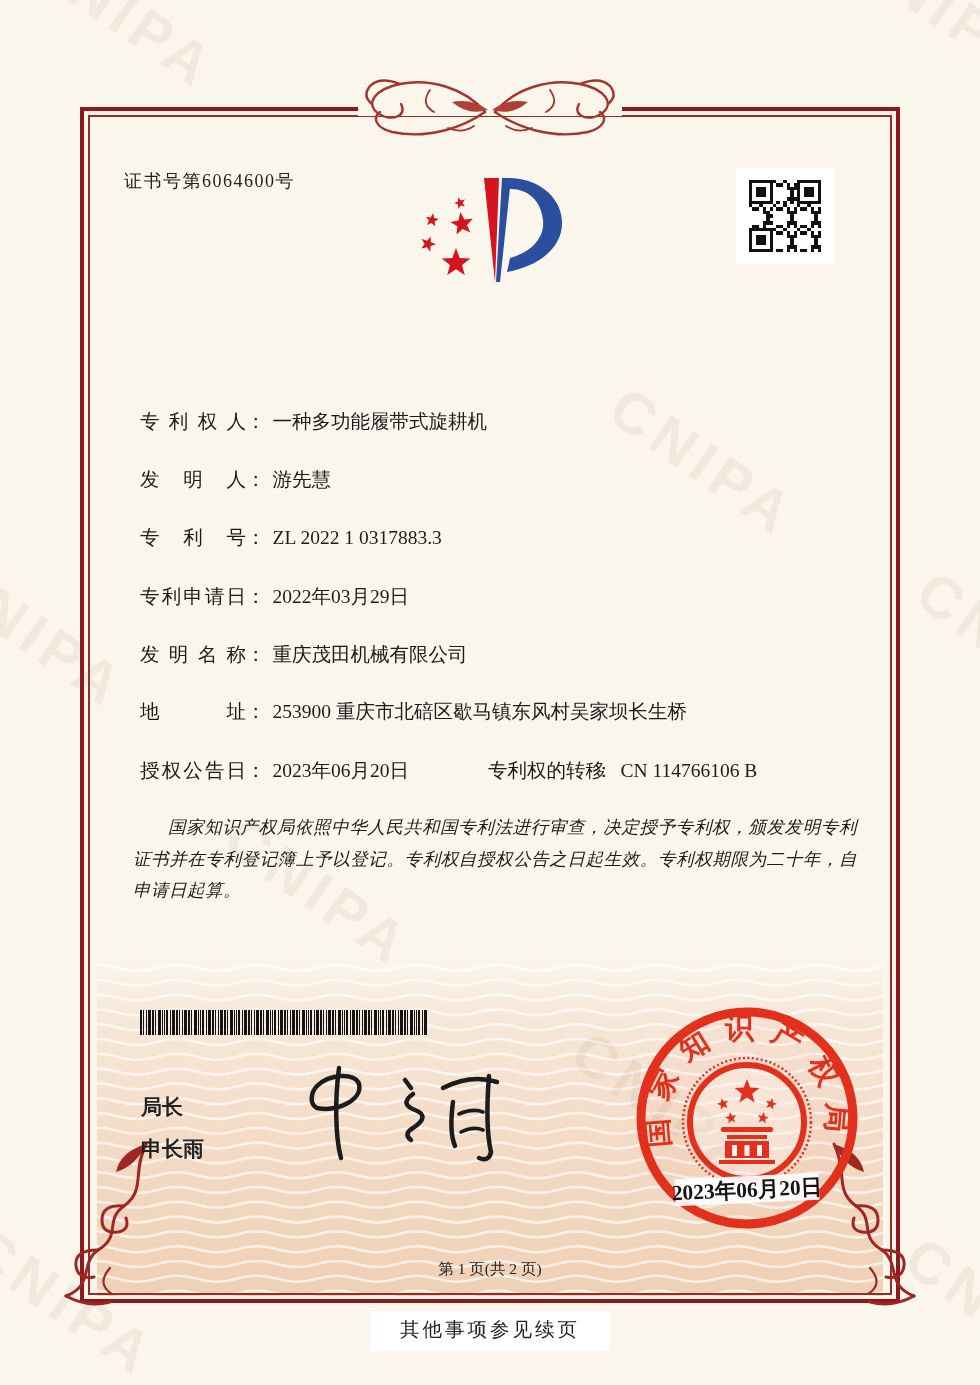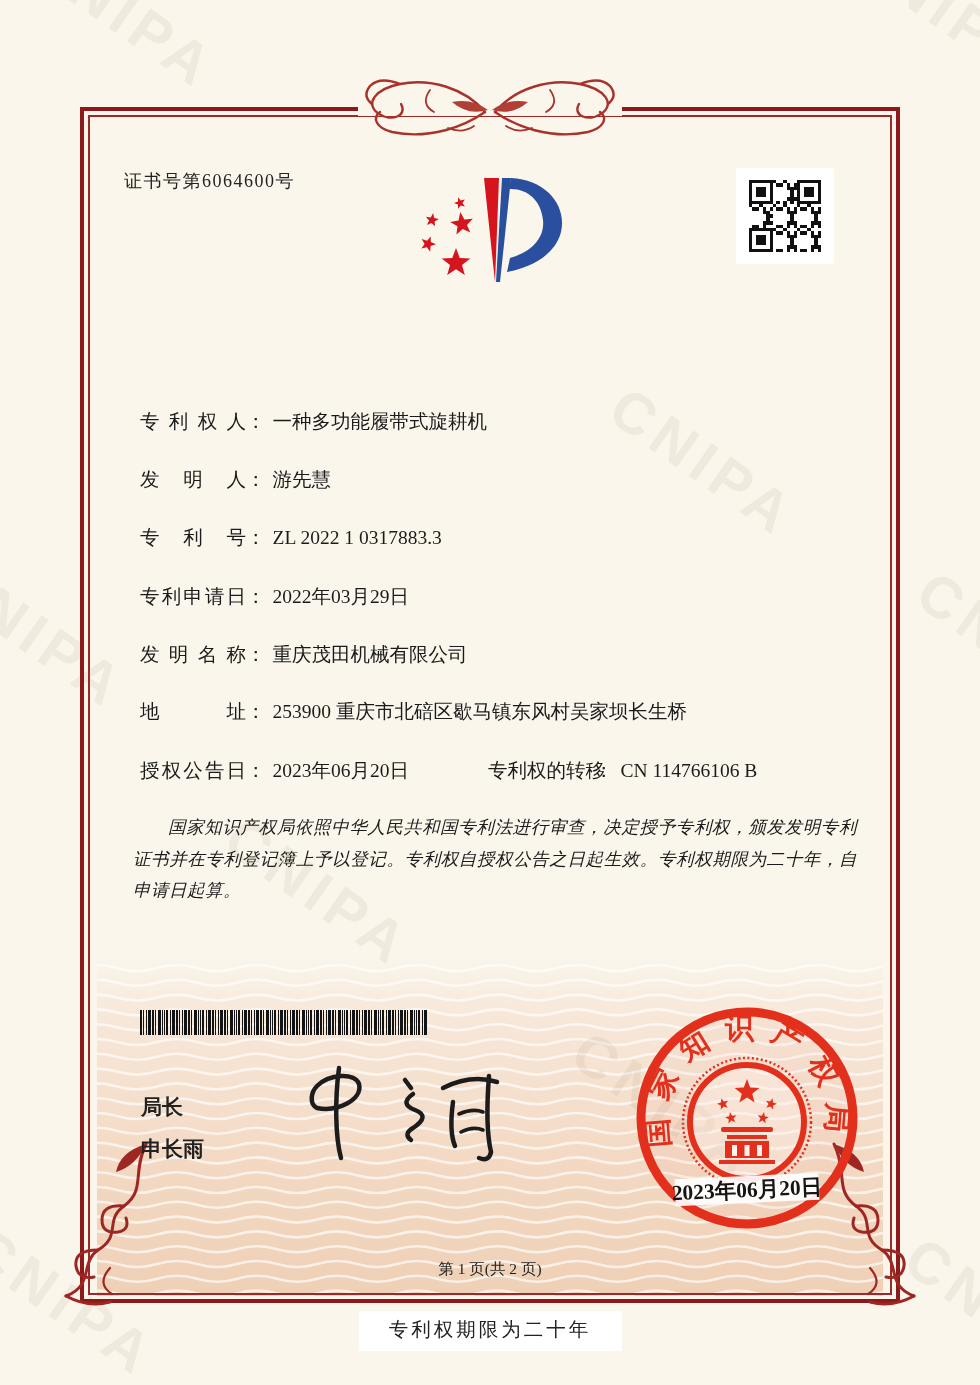--- a/index.html
+++ b/index.html
@@ -447,15 +447,15 @@
         <rect x="130" y="145" width="5" height="11"></rect>
       </g>
     </g>
     <g transform="rotate(-2.5 120 190)">
       <rect x="48" y="176" width="144" height="27" fill="rgba(255,255,255,0.92)"></rect>
       <text x="120" y="197" text-anchor="middle" font-size="21.5" font-weight="700" fill="#151515" font-family="'Liberation Serif','DejaVu Serif',serif">2023年06月20日</text>
     </g>
   </svg>
 
   <div class="page-info">第 1 页(共 2 页)</div>
-  <div class="cont-box">专利权期限为二十年</div>
+  <div class="cont-box">其他事项参见续页</div>
 
 </div>
 
 </body></html>

